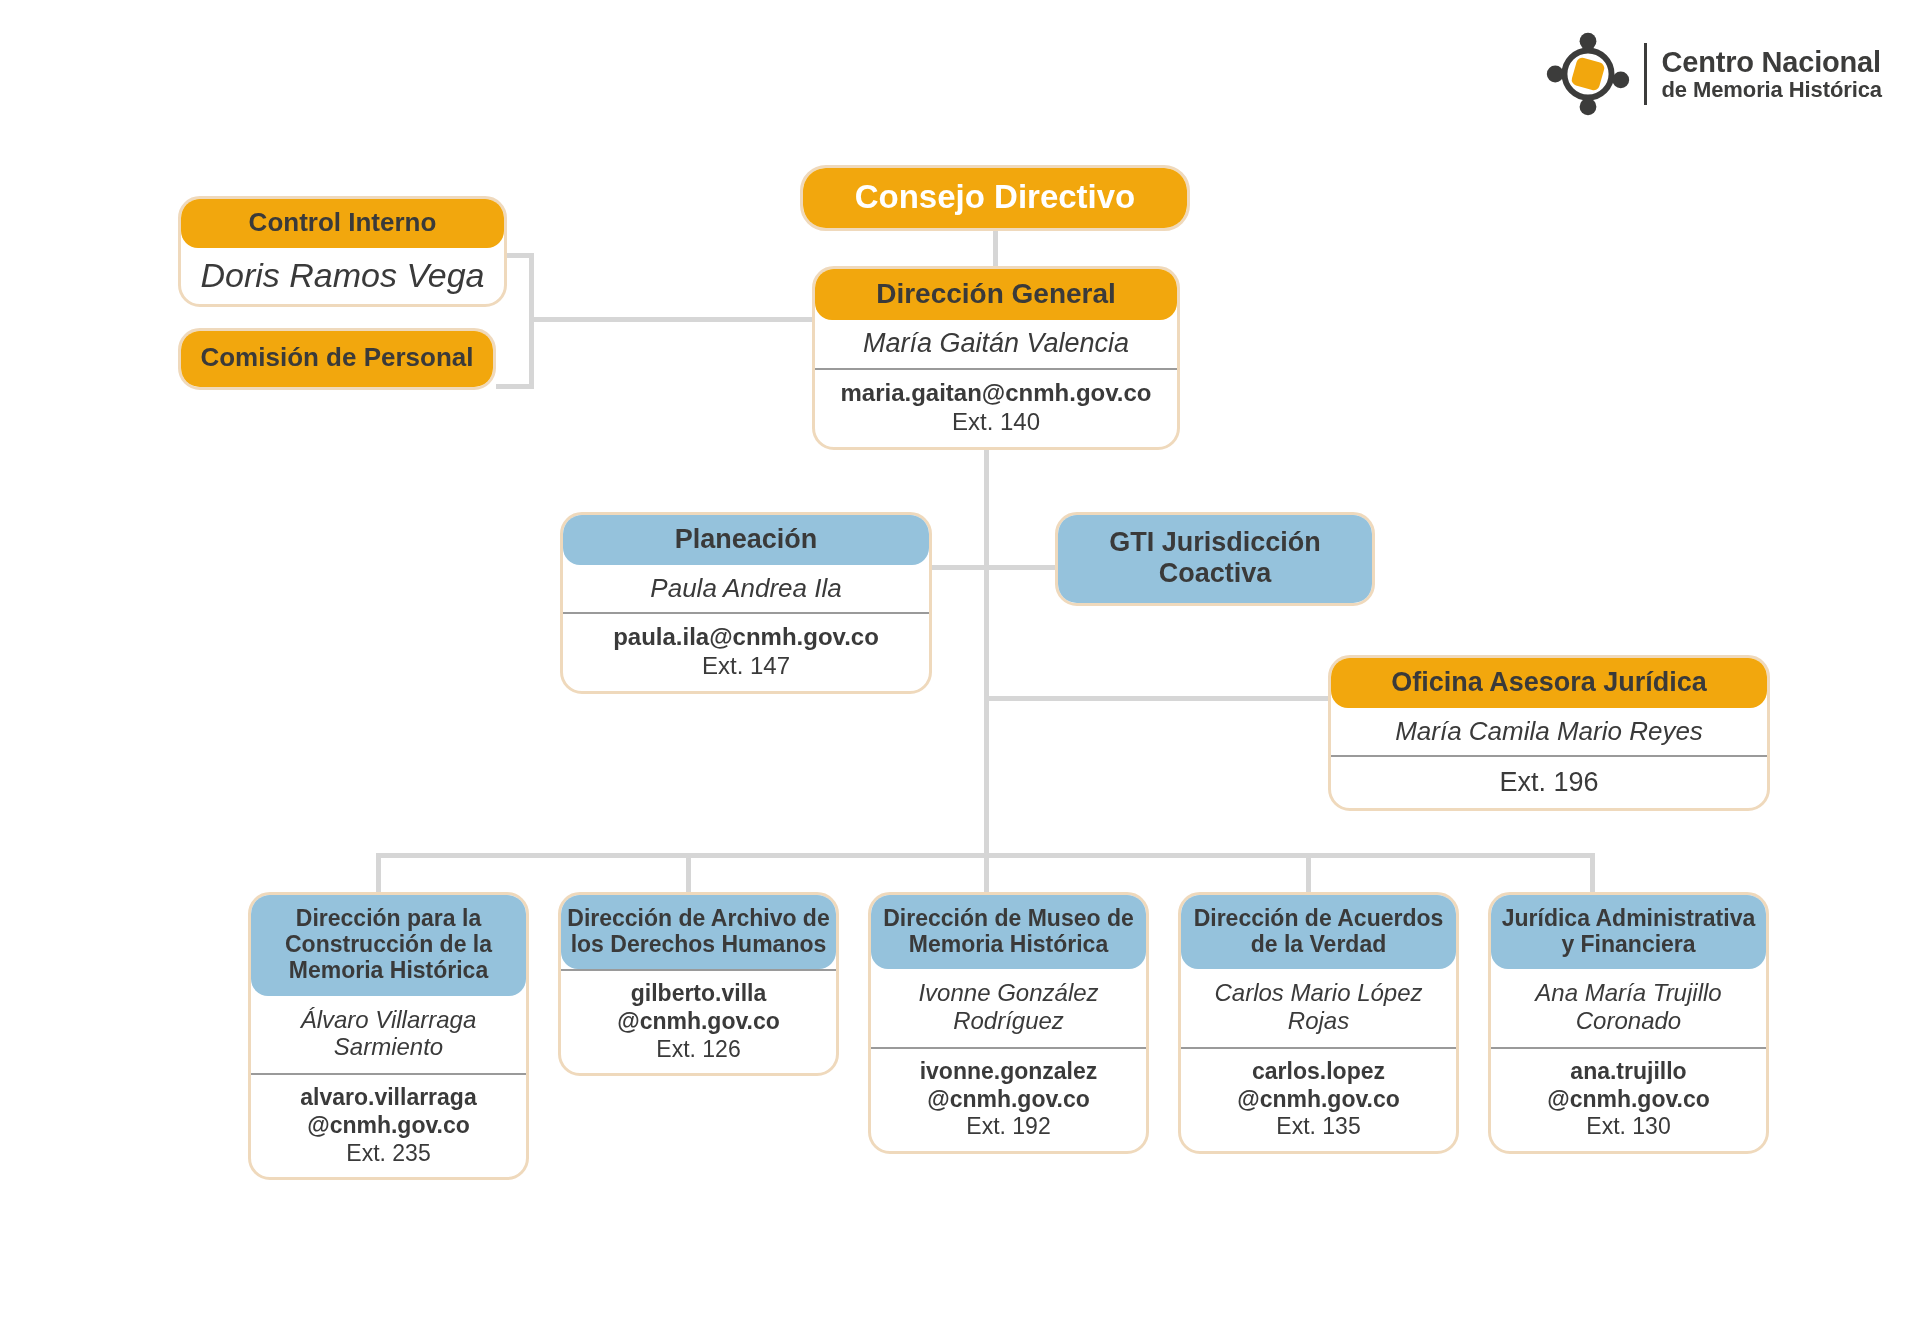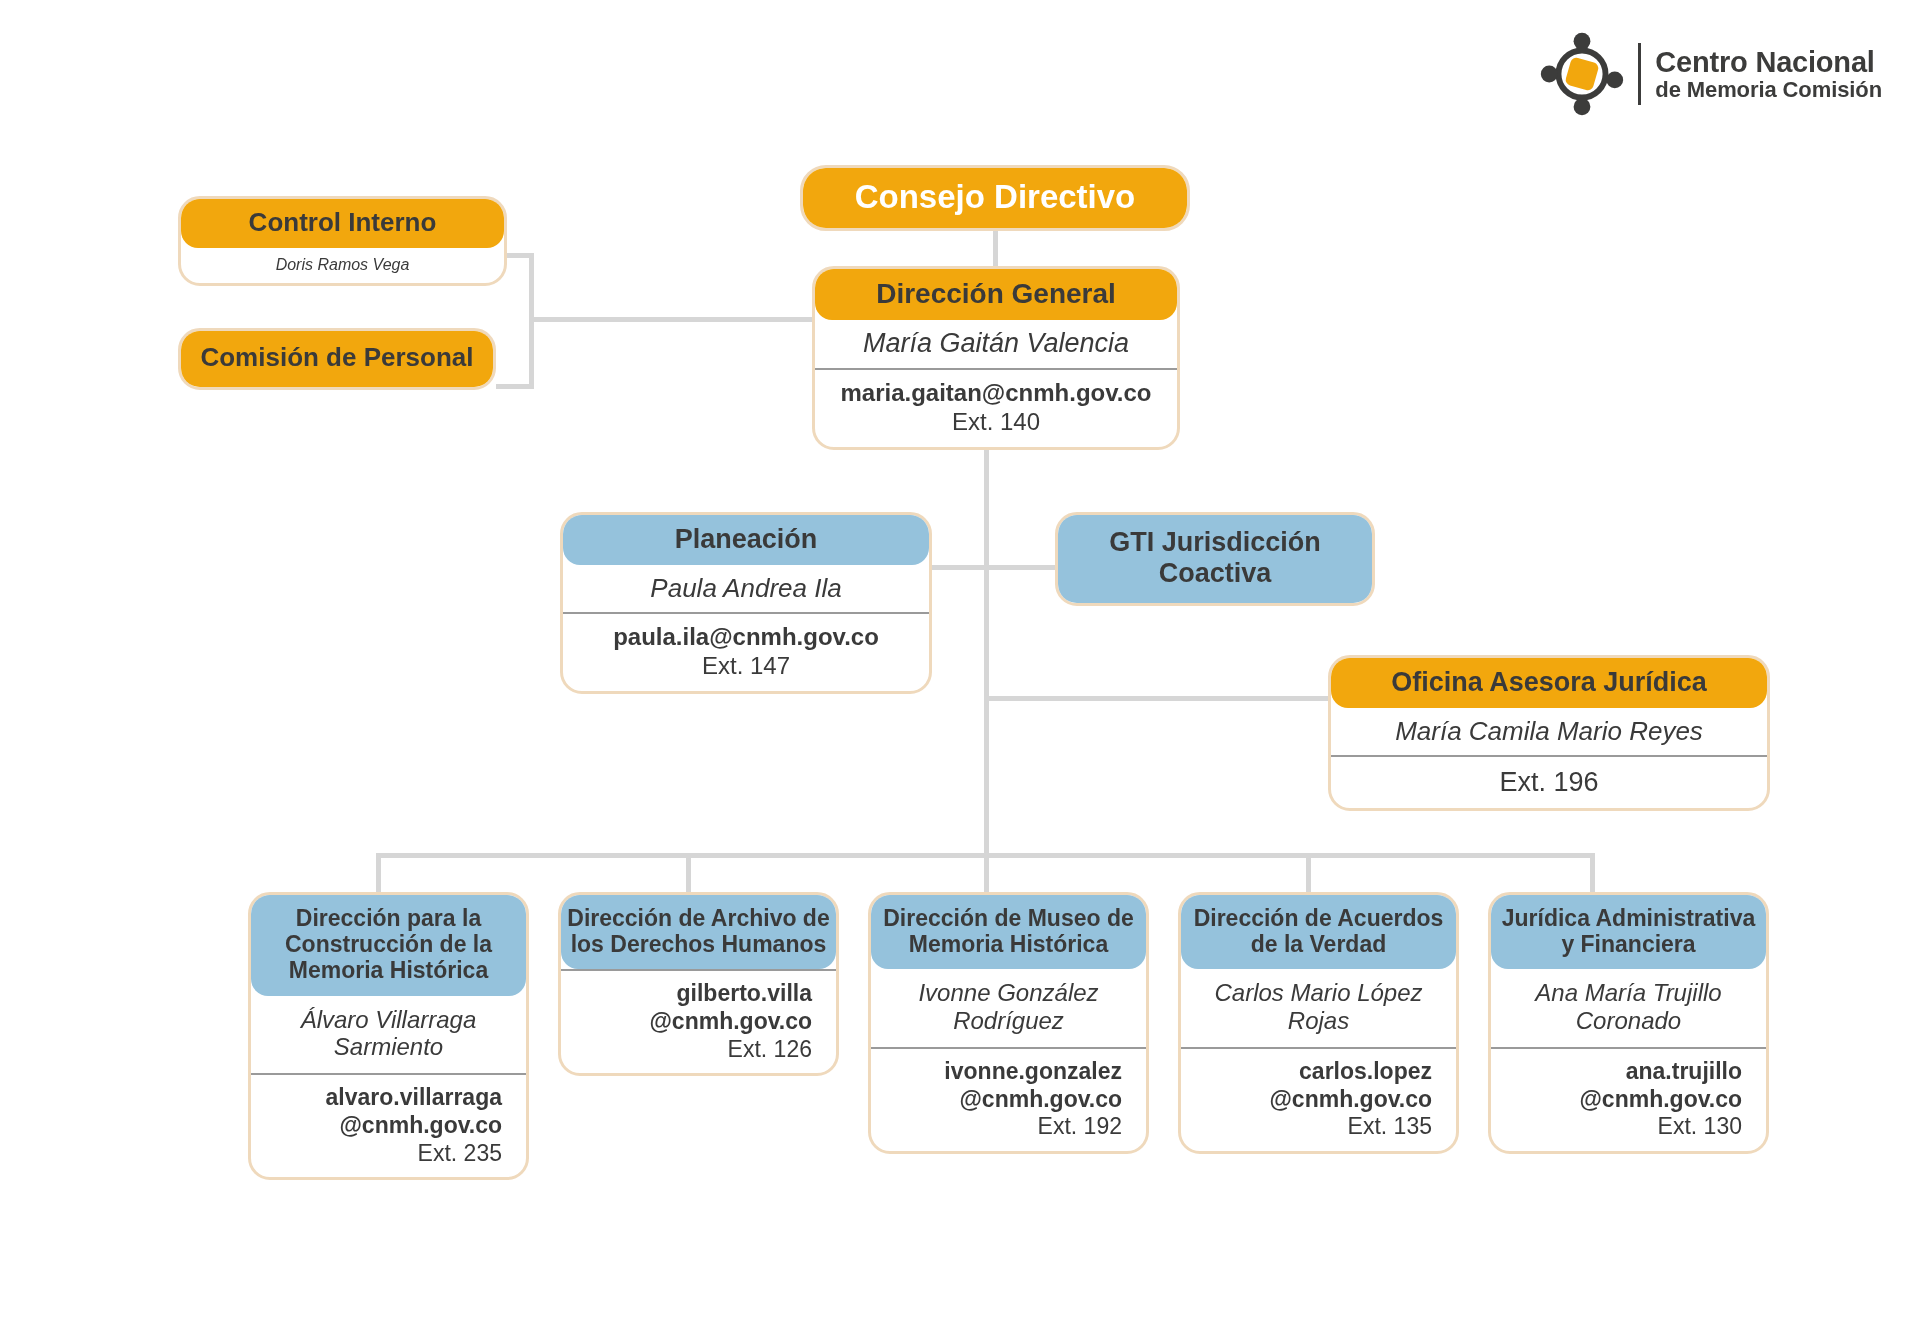--- a/index.html
+++ b/index.html
@@ -94,21 +94,21 @@
     color: #3a3a3a;
     display: block;
   }
 
   
   #card-consejo      { left: 800px;  top: 165px; width: 390px;  border-radius: 26px; }
   #card-consejo .hdr { font-size: 33px; padding: 10px 12px 12px; border-radius: 21px;}
 
   #card-control       { left: 178px;  top: 196px; width: 329px; }
   #card-control .hdr  { font-size: 26px; }
-  #card-control .person { font-size: 16px; text-align: center; }
+  #card-control .person { font-size: 34px; text-align: center; }
 
   #card-comision      { left: 178px;  top: 328px; width: 318px; }
   #card-comision .hdr { font-size: 26px; padding: 12px 10px 14px; }
 
   #card-dirgen        { left: 812px;  top: 266px; width: 368px; }
   #card-dirgen .hdr   { font-size: 28px; }
   #card-dirgen .person{ font-size: 27px; }
   #card-dirgen .contact { font-size: 24px; }
 
   #card-planeacion        { left: 560px;  top: 512px; width: 372px; }
@@ -120,21 +120,21 @@
   #card-gti .hdr   { font-size: 27px; padding: 12px 10px 14px; }
 
   #card-juridica        { left: 1328px; top: 655px; width: 442px; }
   #card-juridica .hdr   { font-size: 27px; }
   #card-juridica .person{ font-size: 26px; }
   #card-juridica .contact { font-size: 27px; }
 
   .leaf { top: 892px; width: 281px; }
   .leaf .hdr     { font-size: 23px; padding: 10px 6px 12px; }
   .leaf .person  { font-size: 24px; padding: 10px 6px 12px; }
-  .leaf .contact { font-size: 23px; text-align: right; }
+  .leaf .contact { font-size: 23px; }
 
   #card-leaf-0 { left: 248px;  }
   #card-leaf-1 { left: 558px;  }
   #card-leaf-2 { left: 868px;  }
   #card-leaf-3 { left: 1178px; }
   #card-leaf-4 { left: 1488px; }
 </style>
 </head>
 <body>
 
@@ -147,21 +147,21 @@
         <rect x="33" y="33" width="34" height="34" rx="7" fill="#f2a70d" transform="rotate(16 50 50)"></rect>
         <circle cx="50" cy="11" r="10" fill="#3c3c3b"></circle>
         <circle cx="50" cy="89" r="10" fill="#3c3c3b"></circle>
         <circle cx="11" cy="50" r="10" fill="#3c3c3b"></circle>
         <circle cx="89" cy="57" r="10" fill="#3c3c3b"></circle>
       </svg>
     </span>
     <span class="divider"></span>
     <span class="wordmark">
       <span class="l1">Centro Nacional</span>
-      <span class="l2">de Memoria Comisión</span>
+      <span class="l2">de Memoria Histórica</span>
     </span>
   </div>
 
   <div class="line v" style="left:993px; top:222px; height:52px;"></div>
 
   <div class="line h" style="left:496px; top:253px; width:38px;"></div>
   <div class="line h" style="left:496px; top:384px; width:38px;"></div>
   <div class="line v" style="left:529px; top:253px; height:136px;"></div>
   <div class="line h" style="left:529px; top:317px; width:290px;"></div>
 

